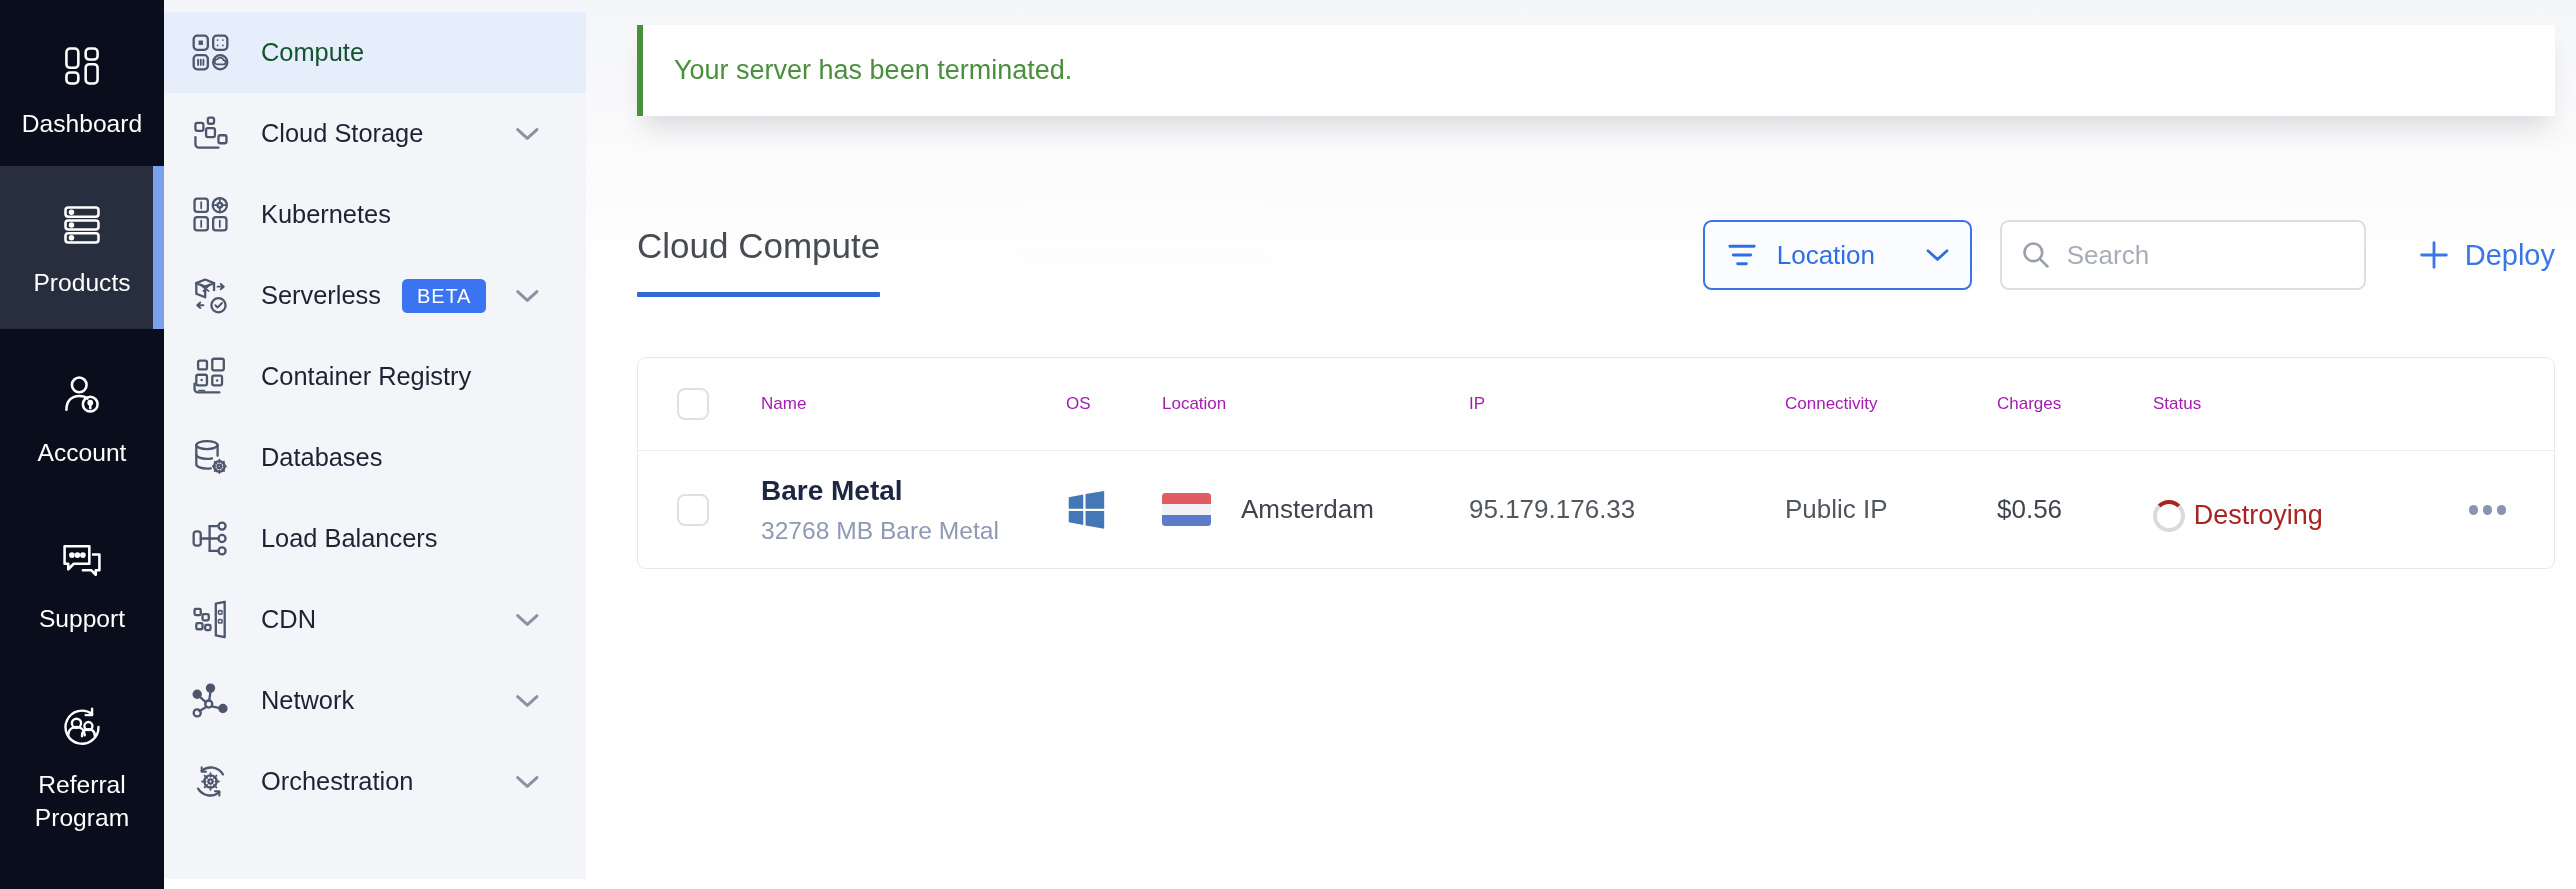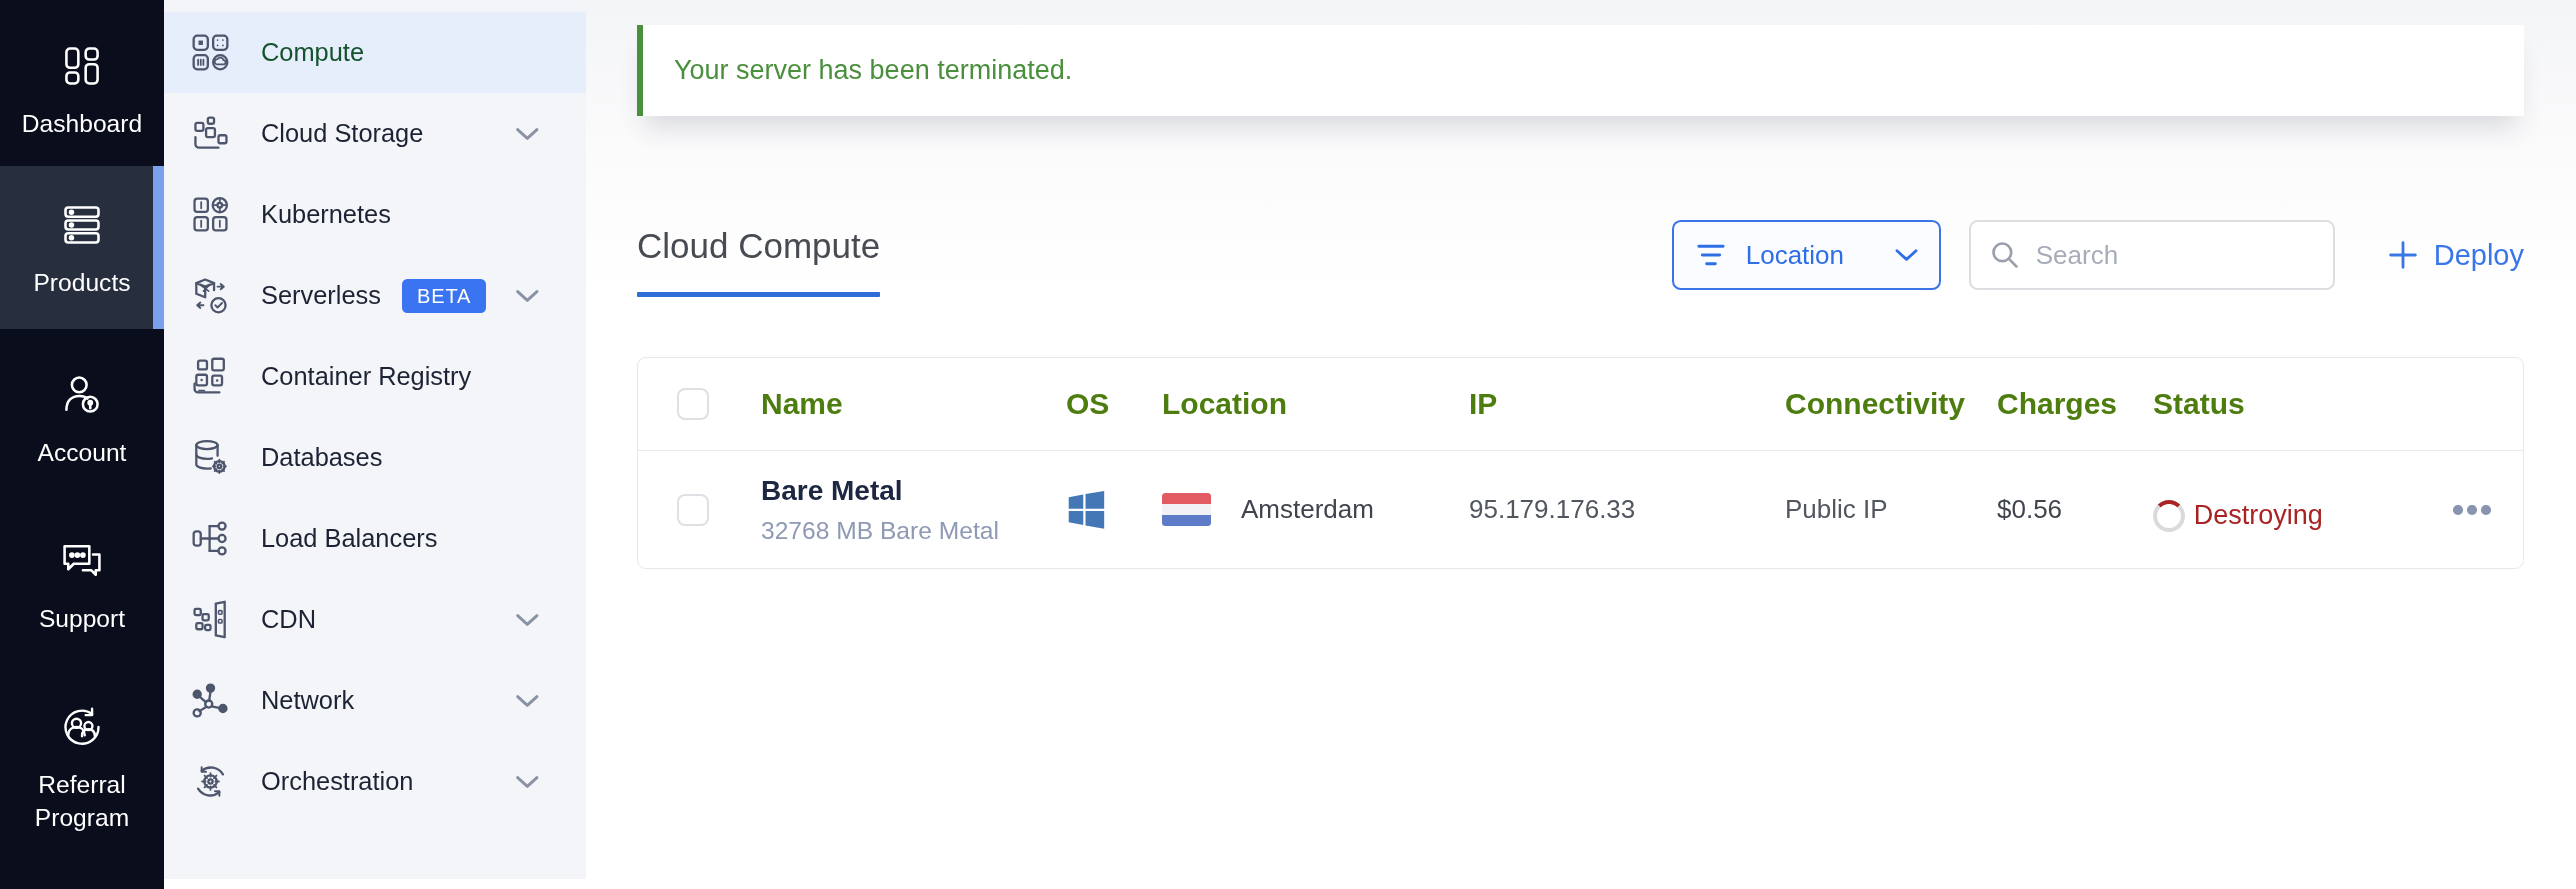--- a/index.html
+++ b/index.html
@@ -50,21 +50,21 @@
     background:#3b74f0; color:#ffffff; font-size:20px; line-height:20px;
     padding:7px 15px; border-radius:5.3px; margin-left:21px; letter-spacing:0.9px;
   }
   .sn-chevron { margin-left:auto; margin-right:46px; width:24.6px; height:14px; }
   .sn-chevron svg { width:100%; height:100%; stroke:#8a93a6; stroke-width:3.4; fill:none; stroke-linecap:round; stroke-linejoin:round; }
 
   
   .main {
     flex:1; height:889px; position:relative;
     background:linear-gradient(180deg,#f4f5f7 0px,#fbfbfc 158px,#ffffff 298px);
-    padding:0 52px 0 51px;
+    padding:0 21px 0 51px;
   }
   .alert {
     margin-top:25.4px; height:91px; background:#ffffff;
     border-left:6.1px solid #4a8f3c;
     box-shadow:0 19px 26px -7px rgba(35,42,60,.14);
     display:flex; align-items:center; padding-left:31px;
   }
   .alert-text { color:#4a8f3c; font-size:27px; }
 
   .section-head {
@@ -114,21 +114,21 @@
     border:1.8px solid #e6e8ec; border-radius:8.8px;
     overflow:hidden;
   }
   .tgrid {
     display:grid;
     grid-template-columns:123px 305px 96px 307px 316px 212px 156px 268px 1fr;
     align-items:center;
   }
   .thead { height:93px; border-bottom:1.8px solid #e8eaee; }
   .trow { height:117px; }
-  .th { color:#4d7c0f; font-size:30px; font-weight:700; }
+  .th { color:#a21caf; font-size:17px; font-weight:400; }
   .cell-check { padding-left:39px; }
   .checkbox {
     width:32px; height:32px; background:#ffffff;
     border:2.6px solid #dee0e4; border-radius:8px; cursor:pointer;
   }
   .name-cell { display:flex; flex-direction:column; }
   .row-name { color:#1e2742; font-size:28px; font-weight:700; cursor:pointer; }
   .row-spec { color:#8e99b4; font-size:24.6px; margin-top:10.5px; }
   .os-cell { display:flex; align-items:center; }
   .win-icon { width:40px; height:40px; }

